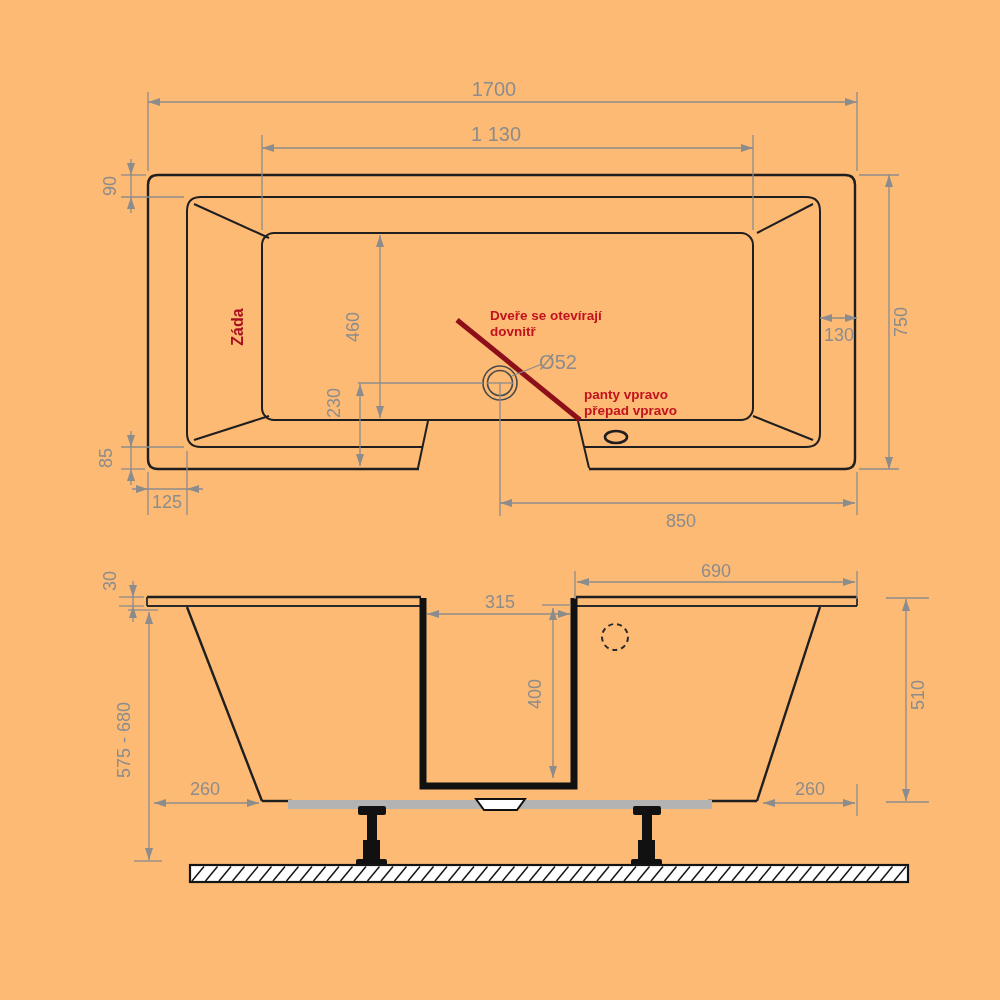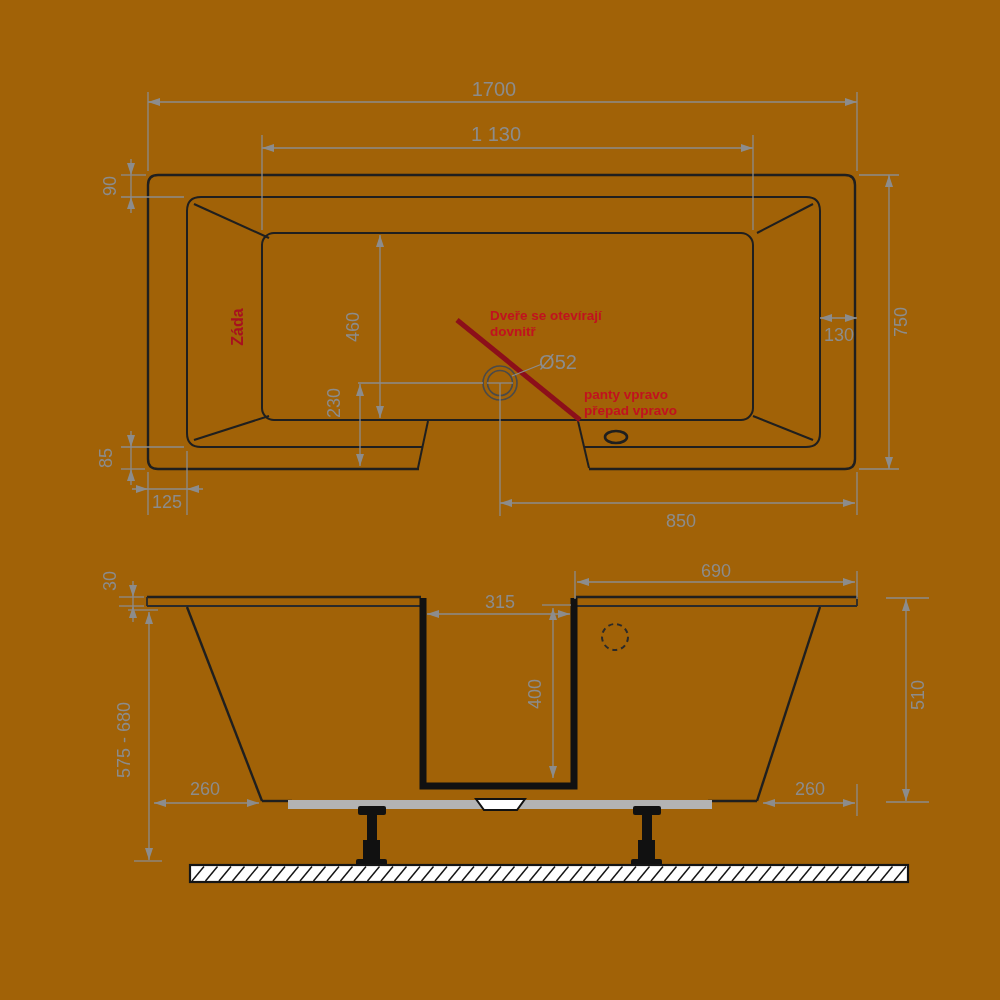--- a/index.html
+++ b/index.html
@@ -1,16 +1,16 @@
 <!DOCTYPE html>
 <html><head>
 <meta charset="utf-8">
 <style>
   html,body{margin:0;padding:0;background:#ffffff;}
-  .stage{width:1000px;height:1000px;background:#a16207;position:relative;margin:0 auto;
+  .stage{width:1000px;height:1000px;background:#fdba74;position:relative;margin:0 auto;
          font-family:"Liberation Sans", sans-serif;}
   svg{display:block;}
   .blk{stroke:#1f1f1f;stroke-width:2;fill:none;}
   .blk-thin{stroke:#2a2a2a;stroke-width:1.8;fill:none;}
   .blk-med{stroke:#1f1f1f;stroke-width:2.4;fill:none;}
   .blk-thick{stroke:#111111;stroke-width:7;fill:none;}
   .dim{font-family:"Liberation Sans", sans-serif;font-size:18px;fill:#8c8c8c;}
   .dim-lg{font-size:20px;}
   .note{font-family:"Liberation Sans", sans-serif;font-size:13.5px;font-weight:bold;fill:#c1121f;}
   .zada{font-family:"Liberation Sans", sans-serif;font-size:16px;font-weight:bold;fill:#a8101f;}

